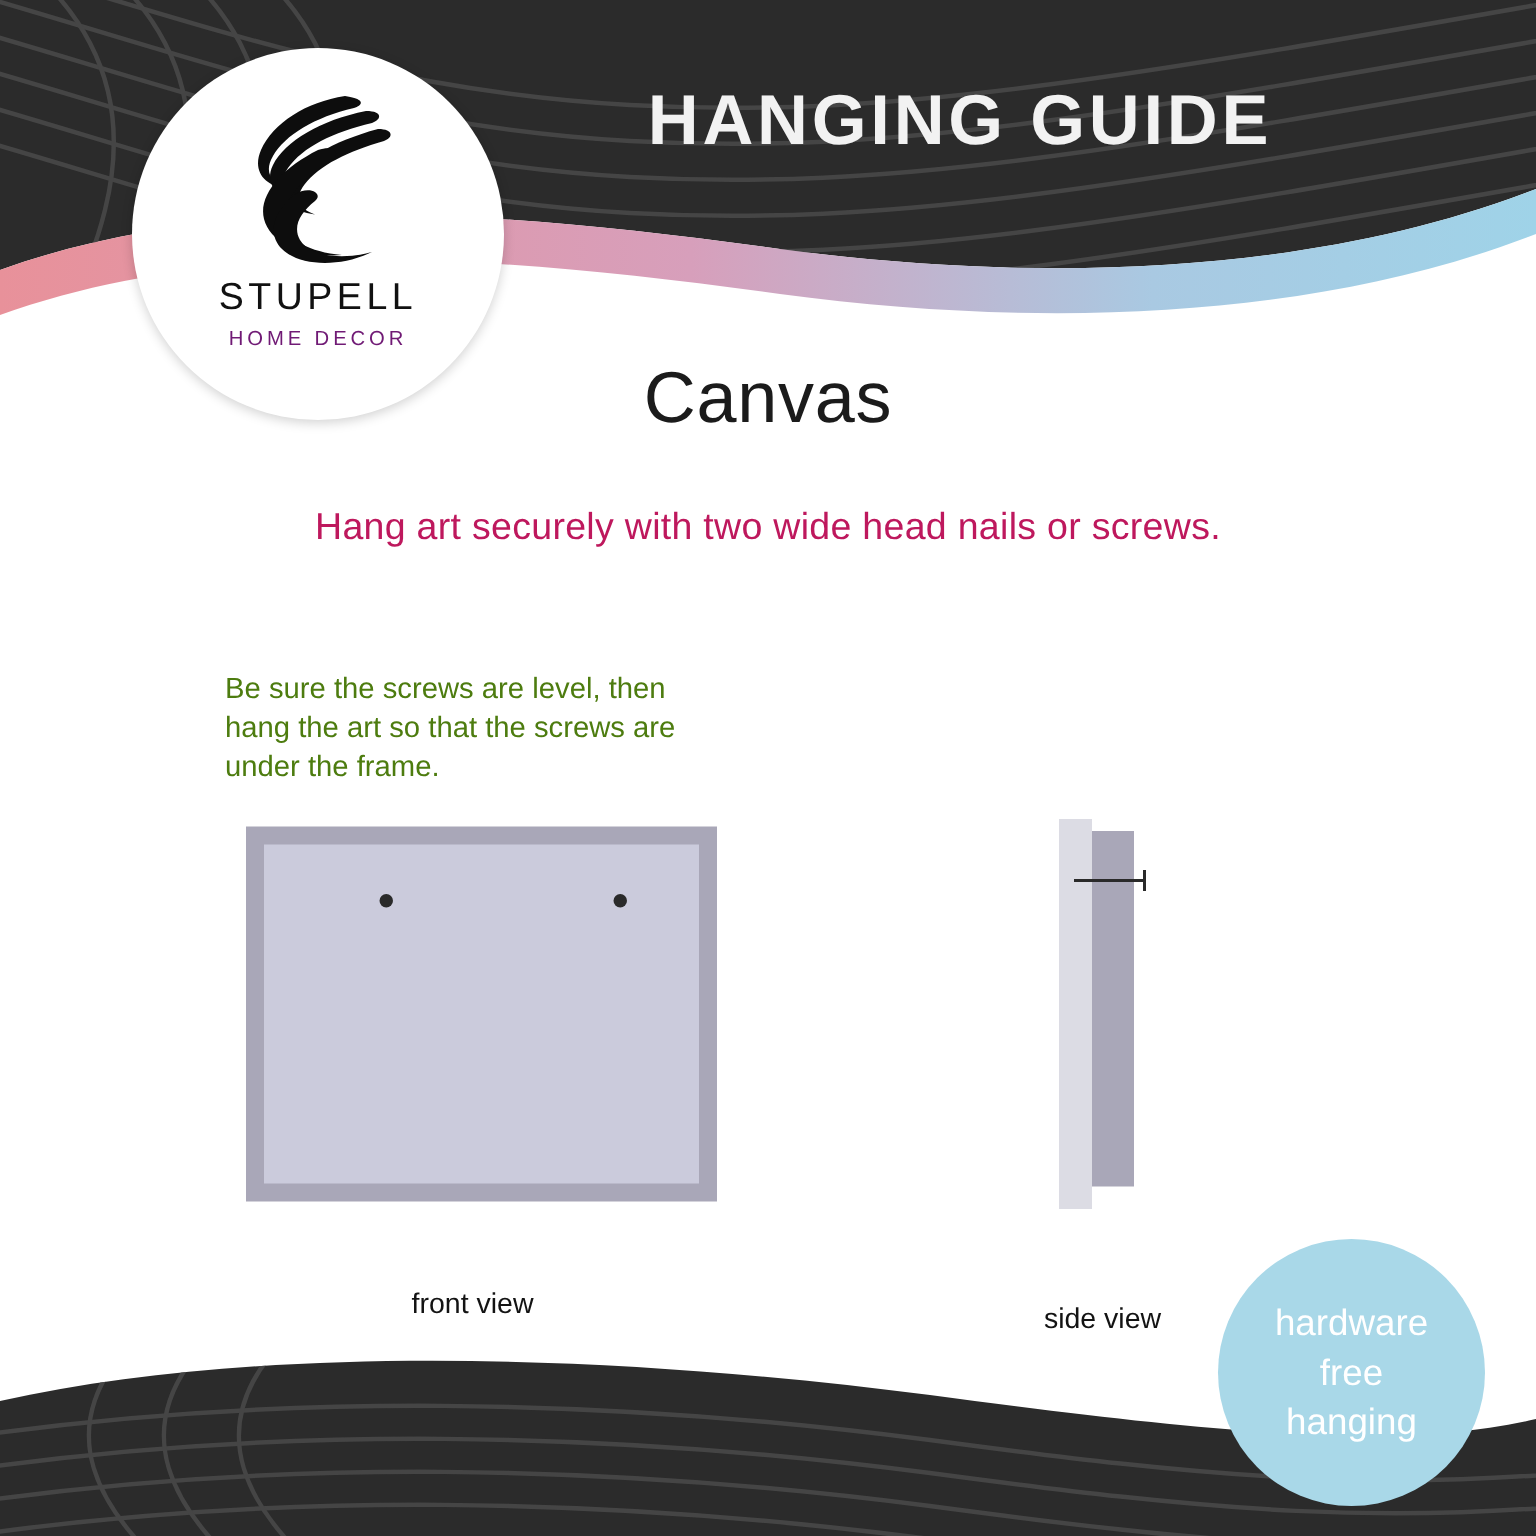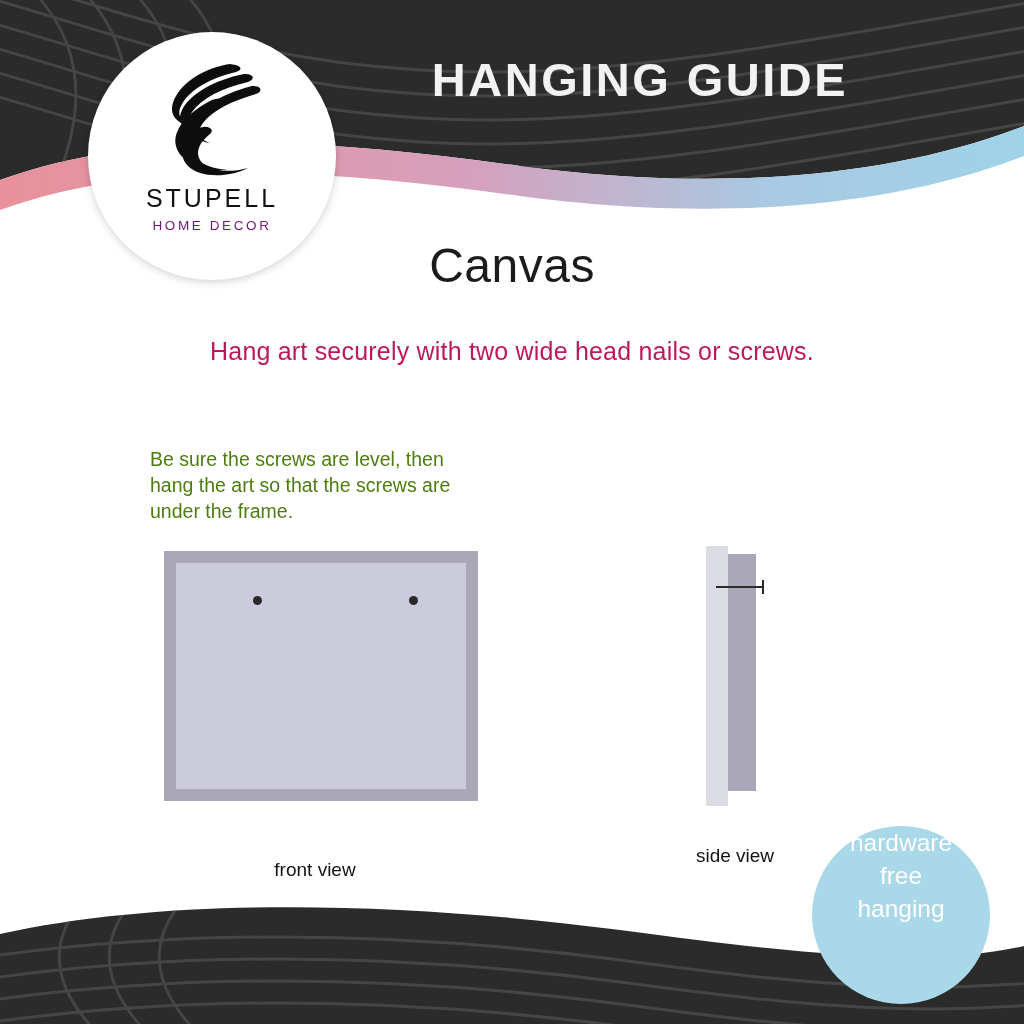--- a/index.html
+++ b/index.html
@@ -193,32 +193,33 @@
   }
 
   
   .view-label {
     position: absolute;
     color: #131313;
     font-size: 19px;
     text-align: center;
   }
   #label-front { left: 184px; top: 835px; width: 262px; margin-top: 24px; }
-  #label-side { left: 640px; top: 845px; width: 190px; }
+  #label-side { left: 640px; top: 869px; width: 190px; }
 
   
   #hardware-badge {
     position: absolute;
     left: 812px;
     top: 826px;
     width: 178px;
     height: 178px;
     border-radius: 50%;
     background: #a9d8e8;
     display: flex;
+    align-items: center;
     justify-content: center;
     z-index: 7;
   }
   #hardware-badge-text {
     color: #ffffff;
     font-size: 24.5px;
     line-height: 33px;
     text-align: center;
     font-weight: 400;
     white-space: pre-line;

